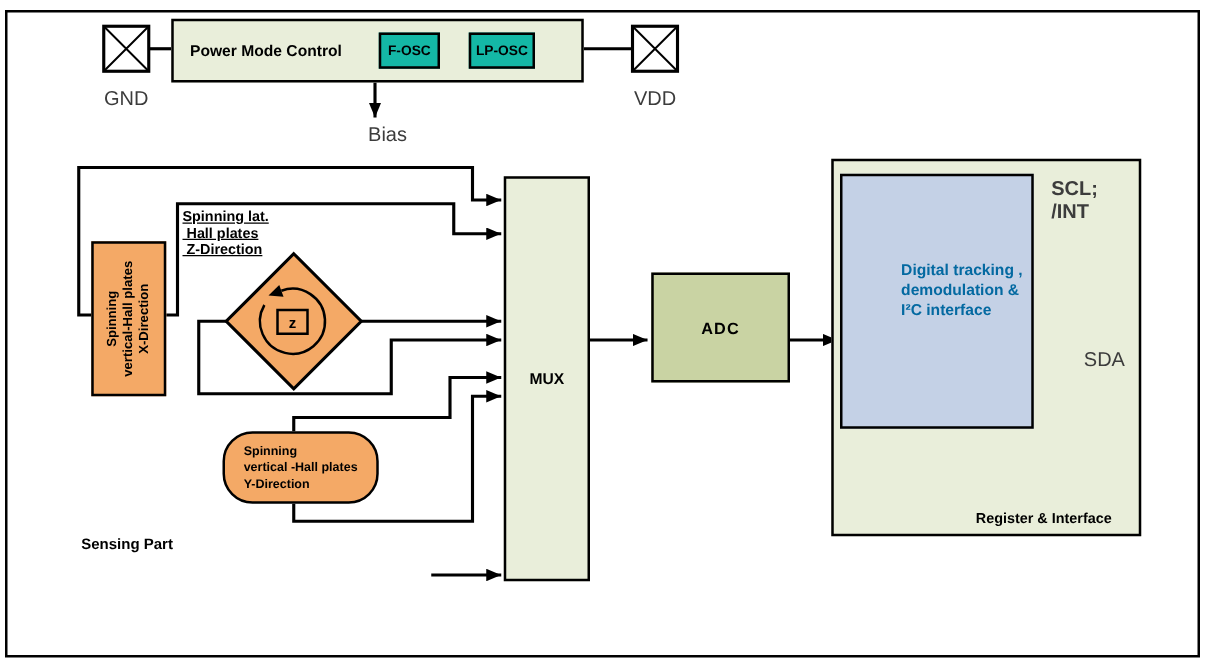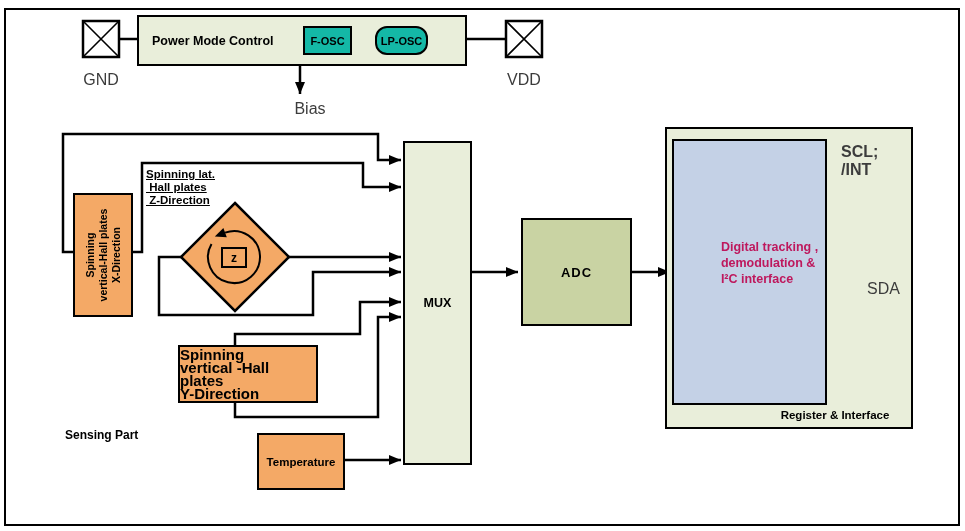--- a/index.html
+++ b/index.html
@@ -86,21 +86,21 @@
       <polygon points="214.8,236.4 223.4,227.9 226.8,237.3" fill="#000"></polygon>
     </g>
   </svg>
 
   <div class="abs box cc" style="left:137px;top:15px;width:330px;height:51px;justify-content:flex-start;">
     <span class="bold" style="font-size:12.5px;margin-left:13px;">Power Mode Control</span>
   </div>
   <div class="abs wbox cc bold" style="left:303px;top:26px;width:49px;height:29px;font-size:11px;">
     <span>F-OSC</span>
   </div>
-  <div class="abs wbox cc bold" style="left:375px;top:26px;width:53px;height:29px;font-size:11px;border-radius:12px;">
+  <div class="abs wbox cc bold" style="left:375px;top:26px;width:53px;height:29px;font-size:11px;">
     <span>LP-OSC</span>
   </div>
 
   <div class="abs cc small-label" style="left:83px;top:72px;width:36px;height:16px;">GND</div>
   <div class="abs cc small-label" style="left:506px;top:72px;width:36px;height:16px;">VDD</div>
   <div class="abs cc small-label" style="left:283px;top:101px;width:54px;height:16px;">Bias</div>
 
   <div class="abs box" style="left:53px;top:119px;width:587px;height:381px;z-index:-1;"></div>
   <div class="abs bold" style="left:65px;top:428px;font-size:12px;">Sensing Part</div>
 
@@ -111,40 +111,37 @@
   </div>
 
   <div class="abs bold pre lbl" style="left:146px;top:168px;font-size:11.5px;text-decoration:underline;">Spinning lat.
  Hall plates
  Z-Direction</div>
 
   <div class="abs cc bold" style="left:221px;top:247px;width:26px;height:21px;border:2px solid #000;font-size:12px;">
     <span>z</span>
   </div>
 
-  <div class="abs obox cc bold pre-line lbl" style="left:178px;top:345px;width:140px;height:58px;font-size:15px;">
+  <div class="abs obox cc bold pre-line lbl" style="left:178px;top:345px;width:125px;height:58px;font-size:10px;border-radius:24px;">
     <span class="pre-line">Spinning
 vertical -Hall plates
 Y-Direction</span>
   </div>
 
-  <div class="abs obox cc bold" style="left:257px;top:433px;width:88px;height:57px;font-size:11.5px;">
-    <span>Temperature</span>
-  </div>
 
   <div class="abs box cc bold" style="left:403px;top:141px;width:69px;height:324px;font-size:12.5px;">
     <span>MUX</span>
   </div>
 
-  <div class="abs cc bold" style="left:521px;top:218px;width:111px;height:108px;border:2px solid #000;background:var(--olive);font-size:13px;letter-spacing:1px;">
+  <div class="abs cc bold" style="left:521px;top:218px;width:111px;height:88px;border:2px solid #000;background:var(--olive);font-size:13px;letter-spacing:1px;">
     <span>ADC</span>
   </div>
 
   <div class="abs box" style="left:665px;top:127px;width:248px;height:302px;"></div>
-  <div class="abs cc bold pre-line" style="left:672px;top:139px;width:155px;height:266px;border:2px solid #000;background:var(--blue);font-size:12.5px;line-height:16px;color:#be185d;padding-bottom:18px;padding-left:40px;">
+  <div class="abs cc bold pre-line" style="left:672px;top:139px;width:155px;height:204px;border:2px solid #000;background:var(--blue);font-size:12.5px;line-height:16px;color:#0369a1;padding-bottom:18px;padding-left:40px;">
     <span class="pre-line">Digital tracking ,
 demodulation &amp;
 I²C interface</span>
   </div>
   <div class="abs cc bold" style="left:762px;top:407px;width:146px;height:16px;font-size:11.5px;">Register &amp; Interface</div>
 
   <div class="abs cc small-label" style="left:841px;top:153px;width:70px;height:16px;font-weight:bold;">SCL; /INT</div>
   <div class="abs cc small-label" style="left:865px;top:281px;width:37px;height:16px;">SDA</div>
 
 </div>

